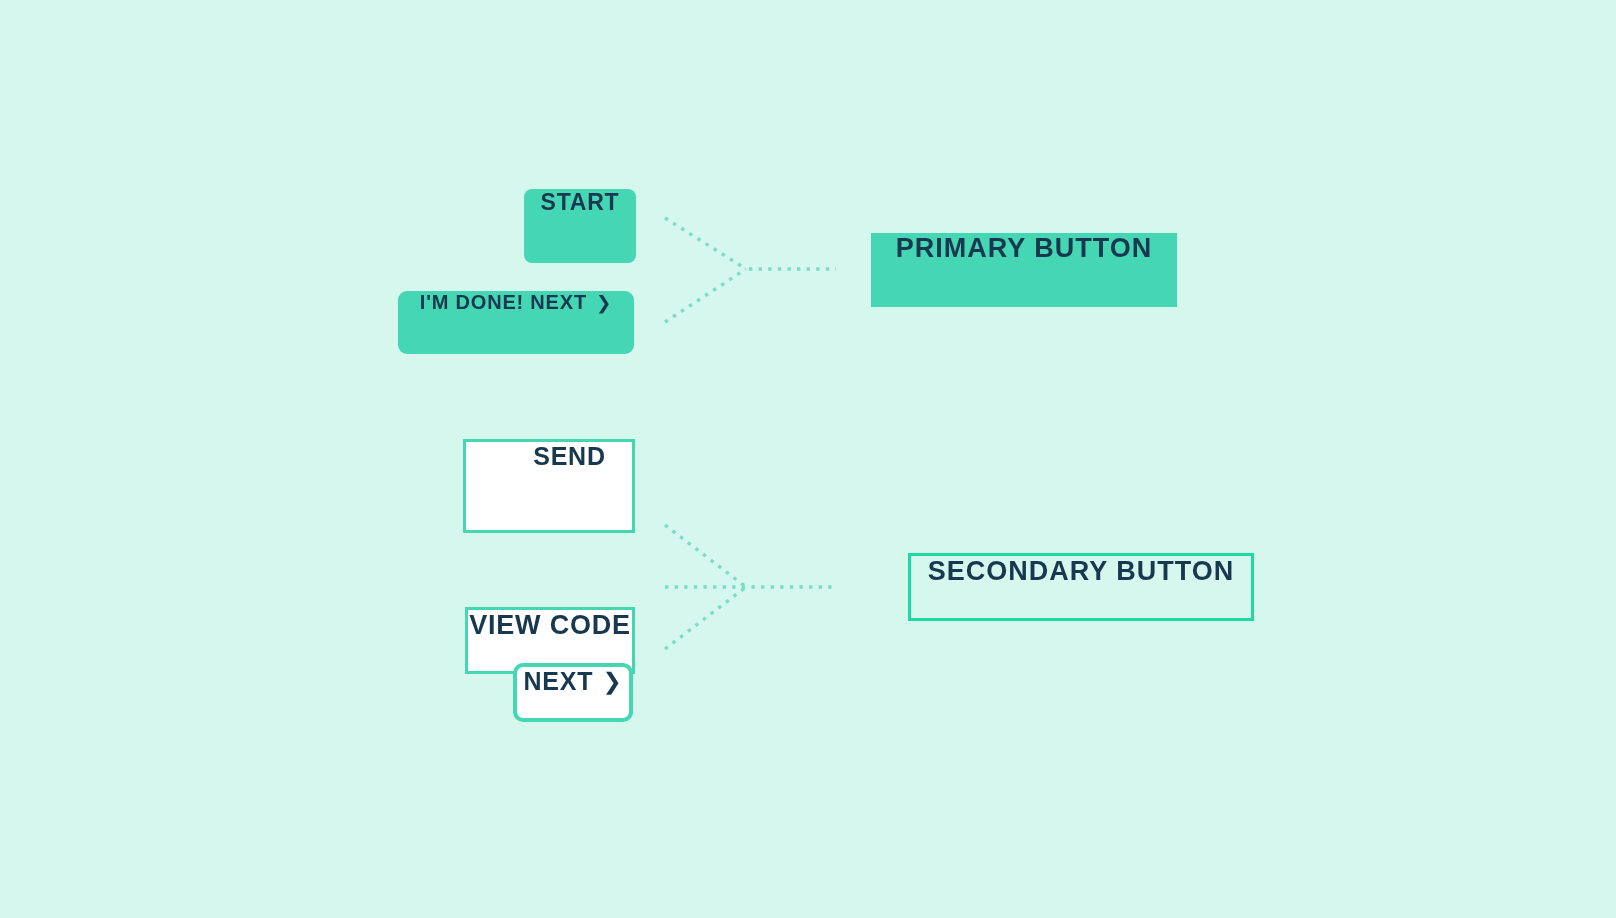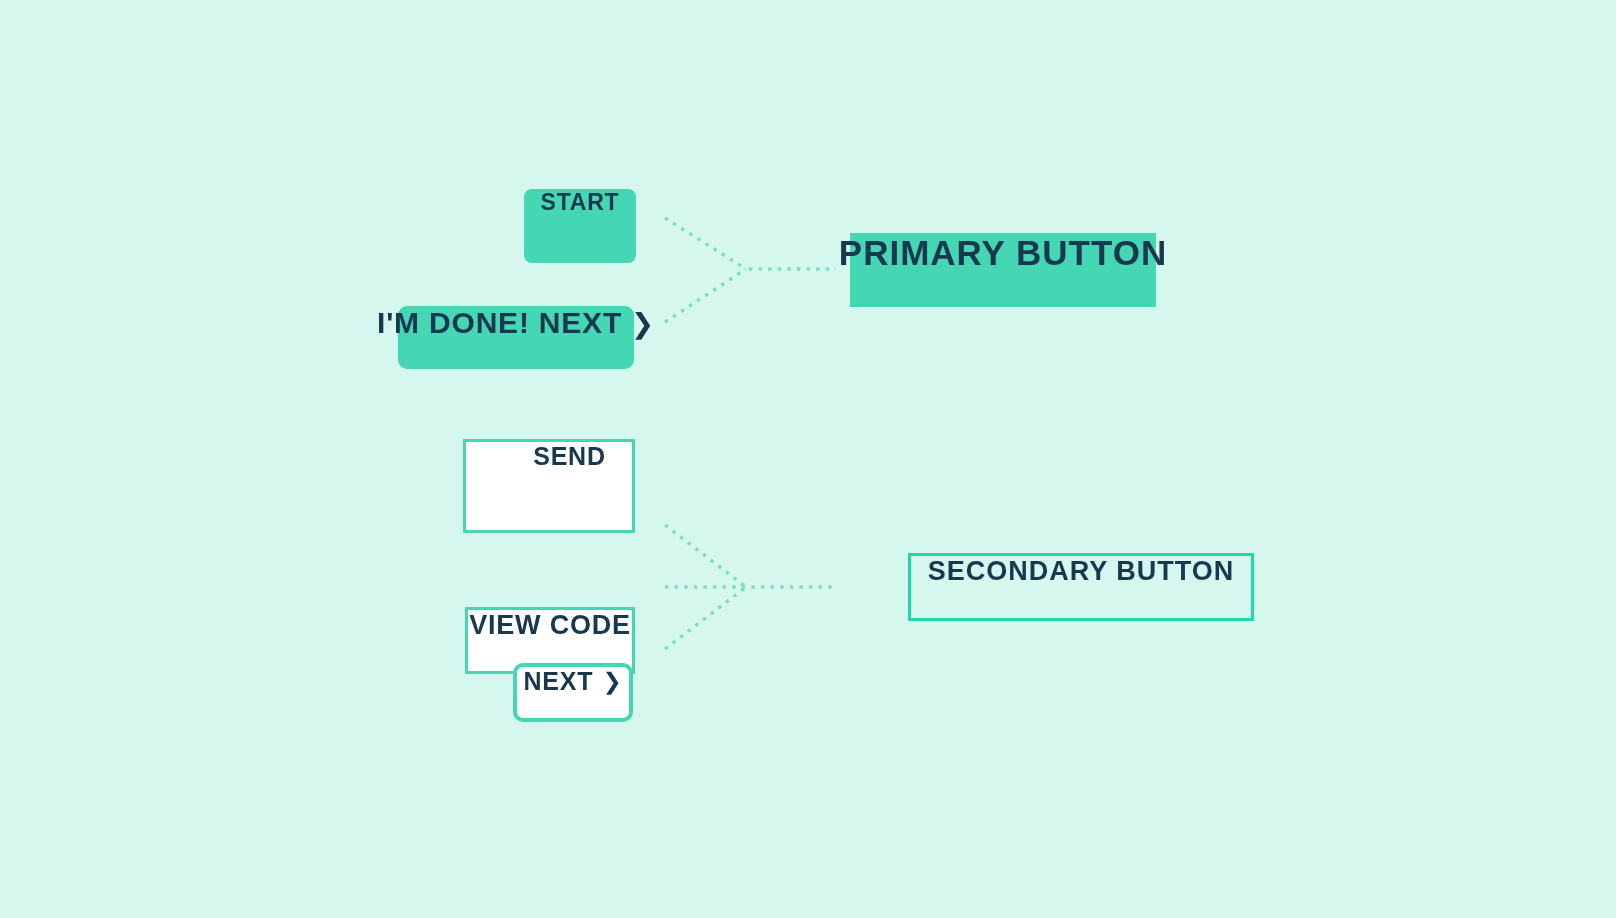--- a/index.html
+++ b/index.html
@@ -36,27 +36,26 @@
   .btn-start {
     left: 524px; top: 189px; width: 112px; height: 74px;
     background: var(--teal-fill, #45d6b4);
     border-radius: 8px;
     font-size: 23px;
   }
   .btn-imdone {
     left: 398px; top: 291px; width: 236px; height: 63px;
     background: var(--teal-fill, #45d6b4);
     border-radius: 9px;
-    font-size: 30px;
-    margin-top: 15px;
+    font-size: 20px;
   }
   .btn-primary {
-    left: 850px; top: 233px; width: 306px; height: 74px;
+    left: 871px; top: 233px; width: 306px; height: 74px;
     background: var(--teal-fill, #45d6b4);
-    font-size: 35px;
+    font-size: 27px;
     letter-spacing: 1px;
   }
   
   .btn-send {
     left: 463px; top: 439px; width: 172px; height: 94px;
     background: var(--white, #ffffff);
     border: 3px solid var(--teal-fill, #45d6b4);
     font-size: 25px;
     padding-left: 41px;
   }

